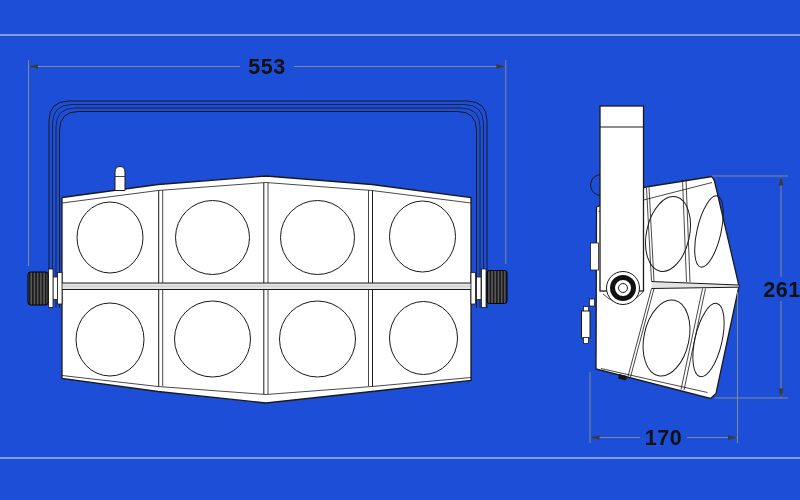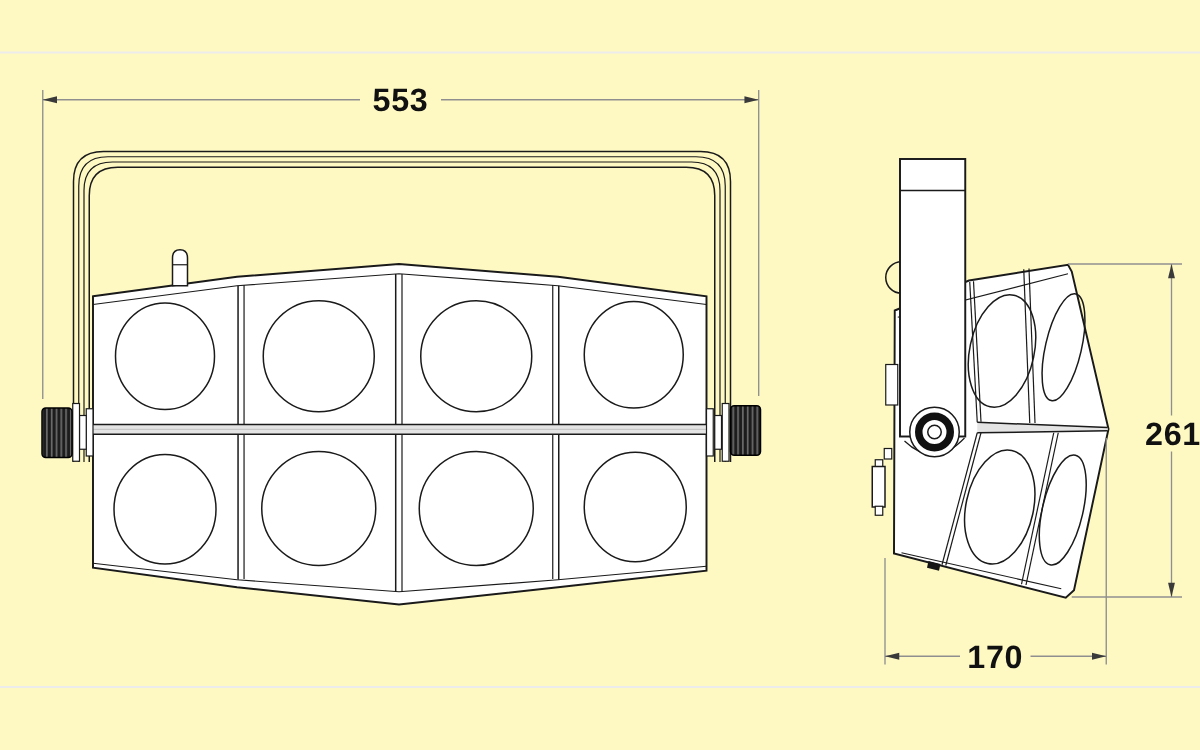--- a/index.html
+++ b/index.html
@@ -1,16 +1,16 @@
 <!DOCTYPE html>
 <html><head>
 <meta charset="utf-8">
 <style>
   html,body{margin:0;padding:0;background:#fff;}
-  .stage{position:relative;width:800px;height:500px;background:#fef9c3;overflow:hidden;}
+  .stage{position:relative;width:800px;height:500px;background:#1d4ed8;overflow:hidden;}
   svg{display:block;}
   .dim-text{
     font-family:"Liberation Sans","DejaVu Sans",sans-serif;
     font-size:21.5px;
     font-weight:700;
     fill:#111;
     letter-spacing:0.5px;
   }
   .thin{stroke-width:0.8;}
   .mid{stroke-width:1.0;}

